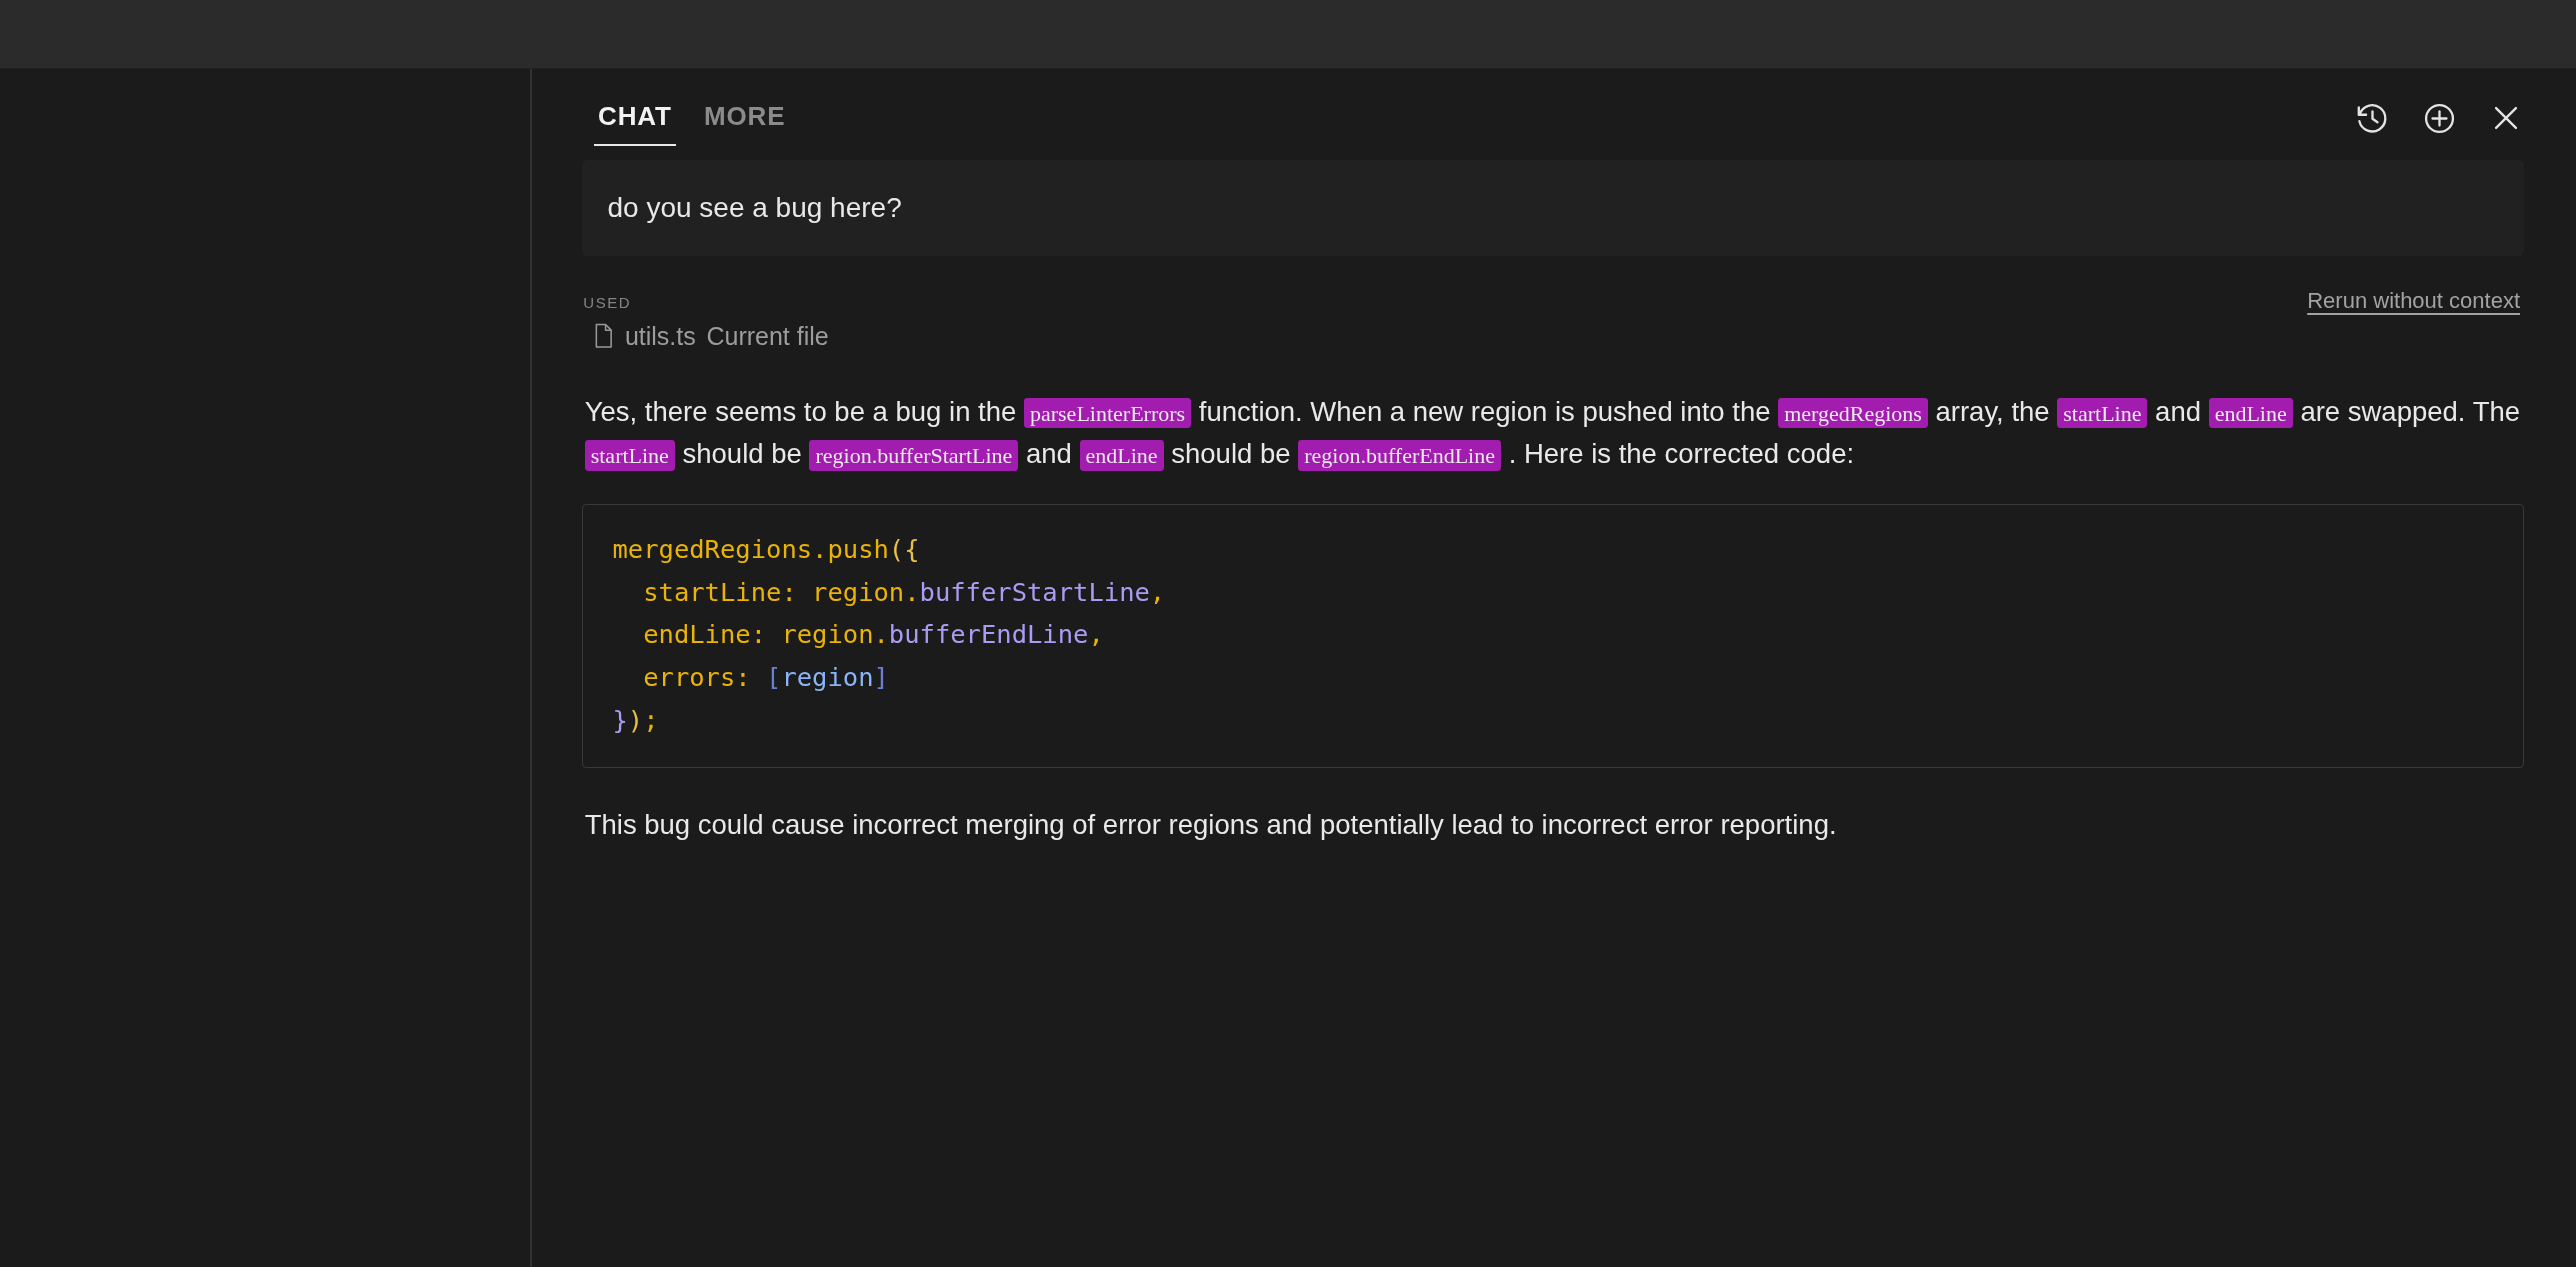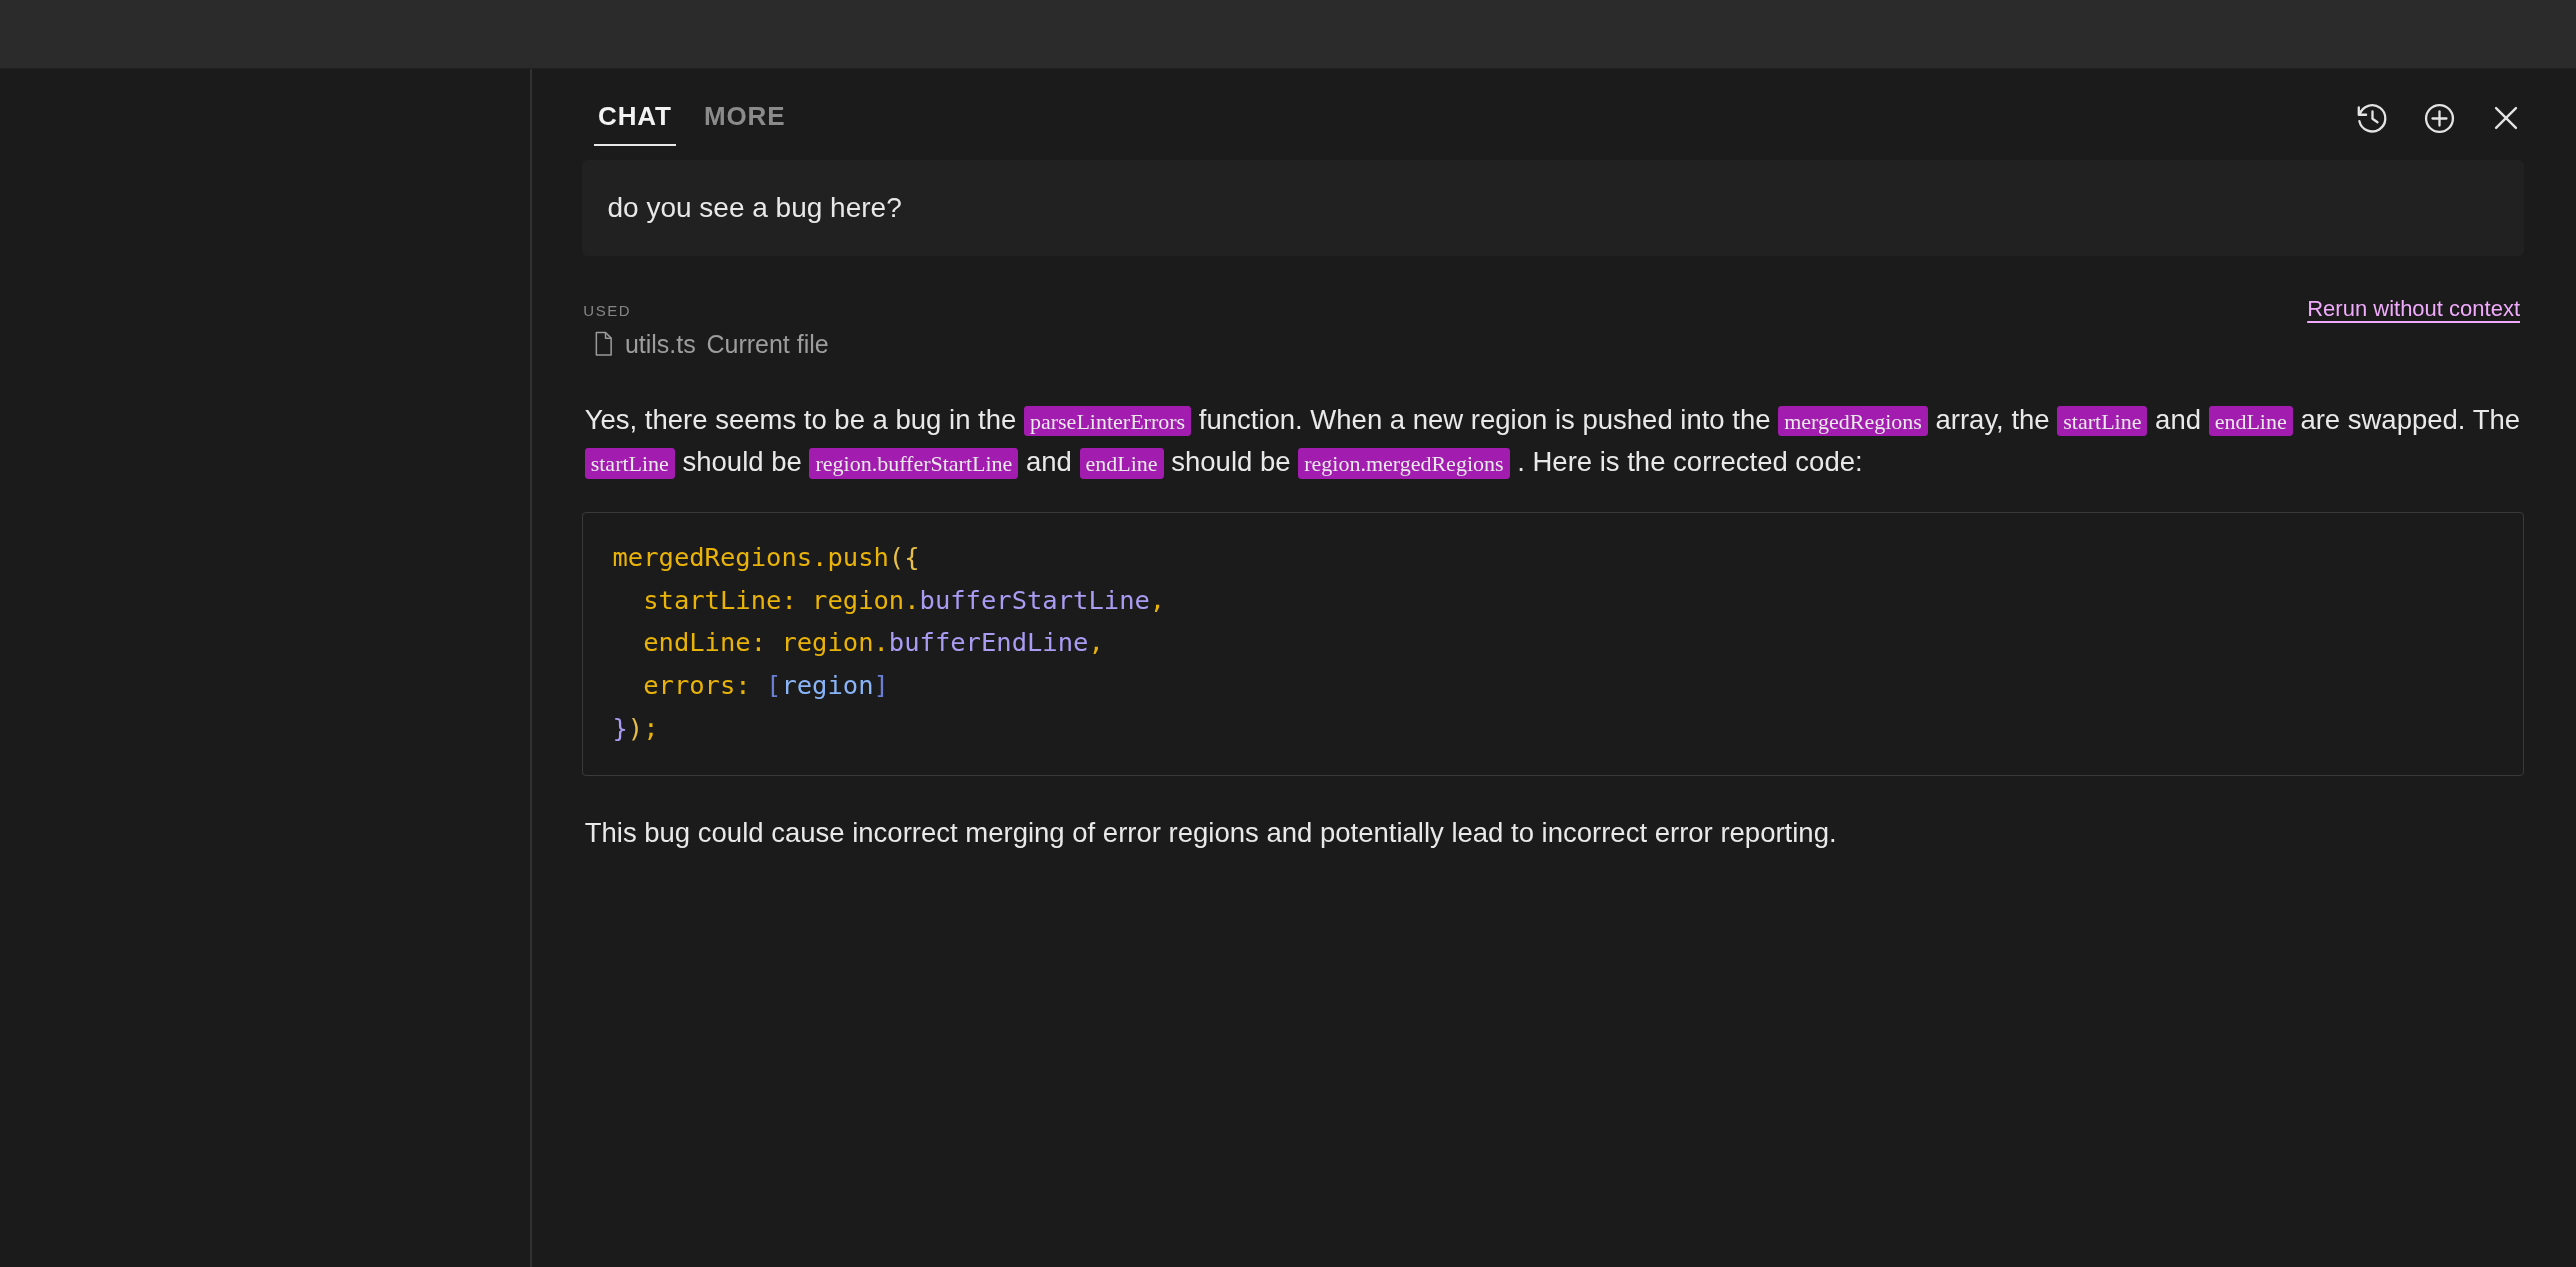--- a/index.html
+++ b/index.html
@@ -134,25 +134,24 @@
     margin-bottom: 8px;
   }
   .used-label {
     font-size: 15px;
     letter-spacing: 1.5px;
     color: #868686;
     font-weight: normal;
   }
   .rerun-link {
     font-size: 22px;
-    color: #f0abfc;
+    color: #a3a3a3;
     text-decoration: underline;
     text-underline-offset: 4.7px;
     cursor: pointer;
-    margin-top: 8px;
   }
 
   .context-file {
     display: flex;
     align-items: center;
     gap: 10.7px;
     padding-left: 10.7px;
     margin-bottom: 40px;
   }
   .file-icon { color: #9a9a9a; display: flex; }
@@ -288,21 +287,21 @@
         <code>startLine</code>
         <span>and</span>
         <code>endLine</code>
         <span>are swapped. The</span>
         <code>startLine</code>
         <span>should be</span>
         <code>region.bufferStartLine</code>
         <span>and</span>
         <code>endLine</code>
         <span>should be</span>
-        <code>region.mergedRegions</code>
+        <code>region.bufferEndLine</code>
         <span>. Here is the corrected code:</span>
       </div>
 
       <div class="code-block">
         <pre id="code-block-content"><span class="tok-plain">mergedRegions.push</span><span class="tok-punc-yellow">({</span>
 <span class="tok-plain">  startLine: region.</span><span class="tok-prop">bufferStartLine</span><span class="tok-plain">,</span>
 <span class="tok-plain">  endLine: region.</span><span class="tok-prop">bufferEndLine</span><span class="tok-plain">,</span>
 <span class="tok-plain">  errors: </span><span class="tok-bracket">[</span><span class="tok-ident-blue">region</span><span class="tok-bracket">]</span>
 <span class="tok-punc-purple">}</span><span class="tok-punc-yellow">)</span><span class="tok-plain">;</span></pre>
       </div>

